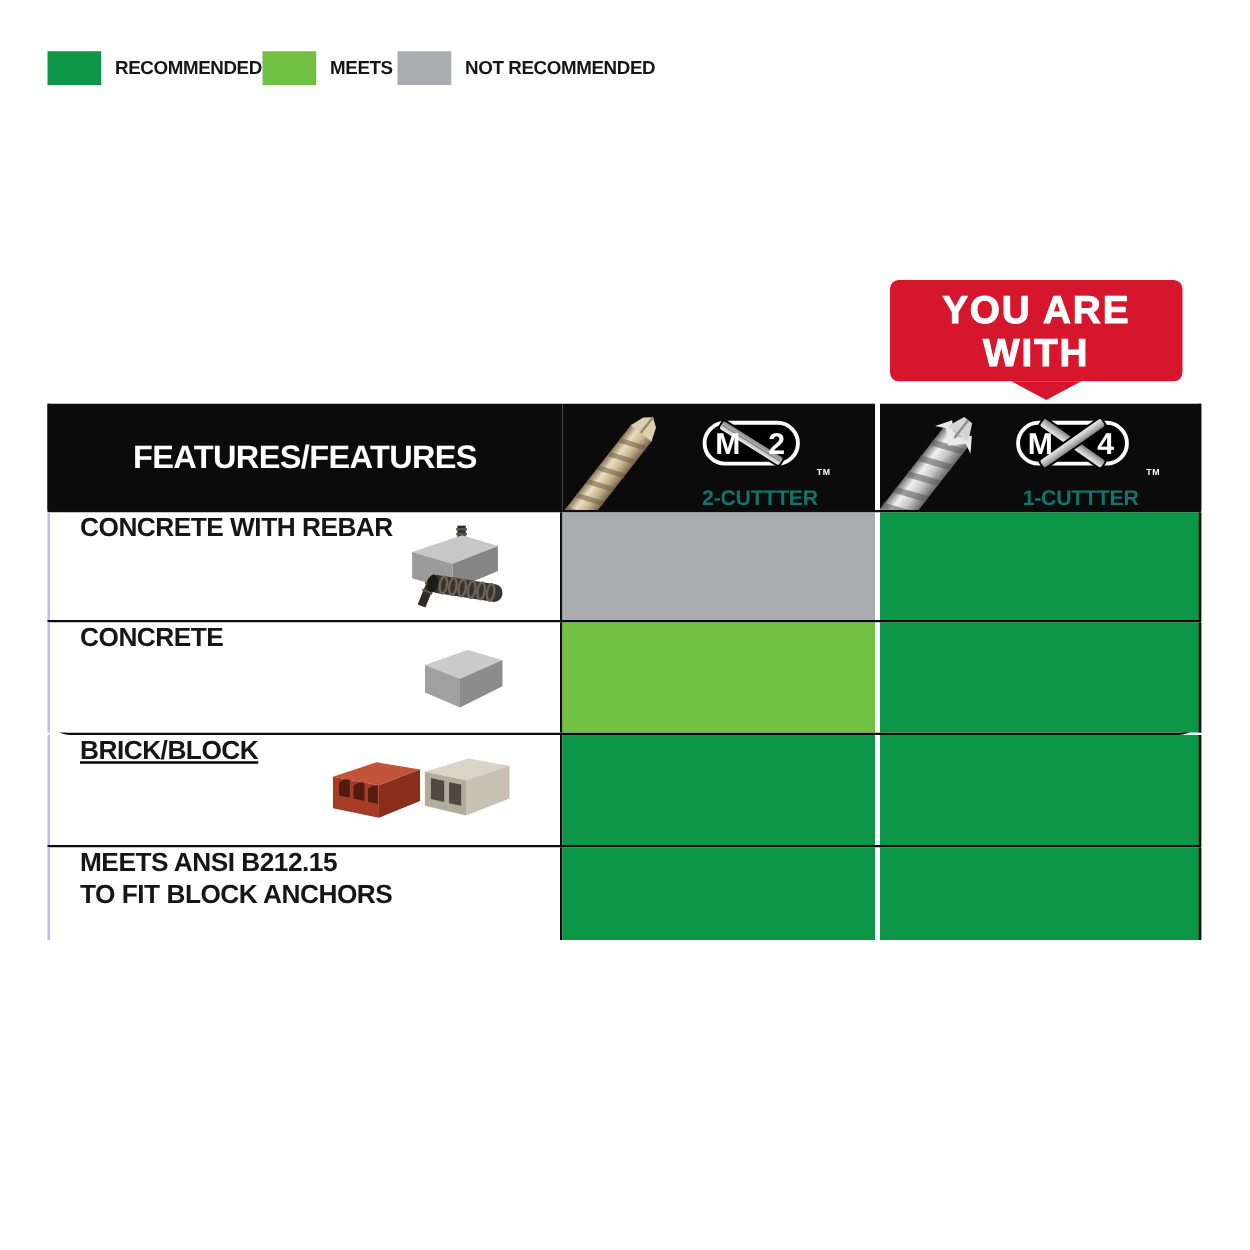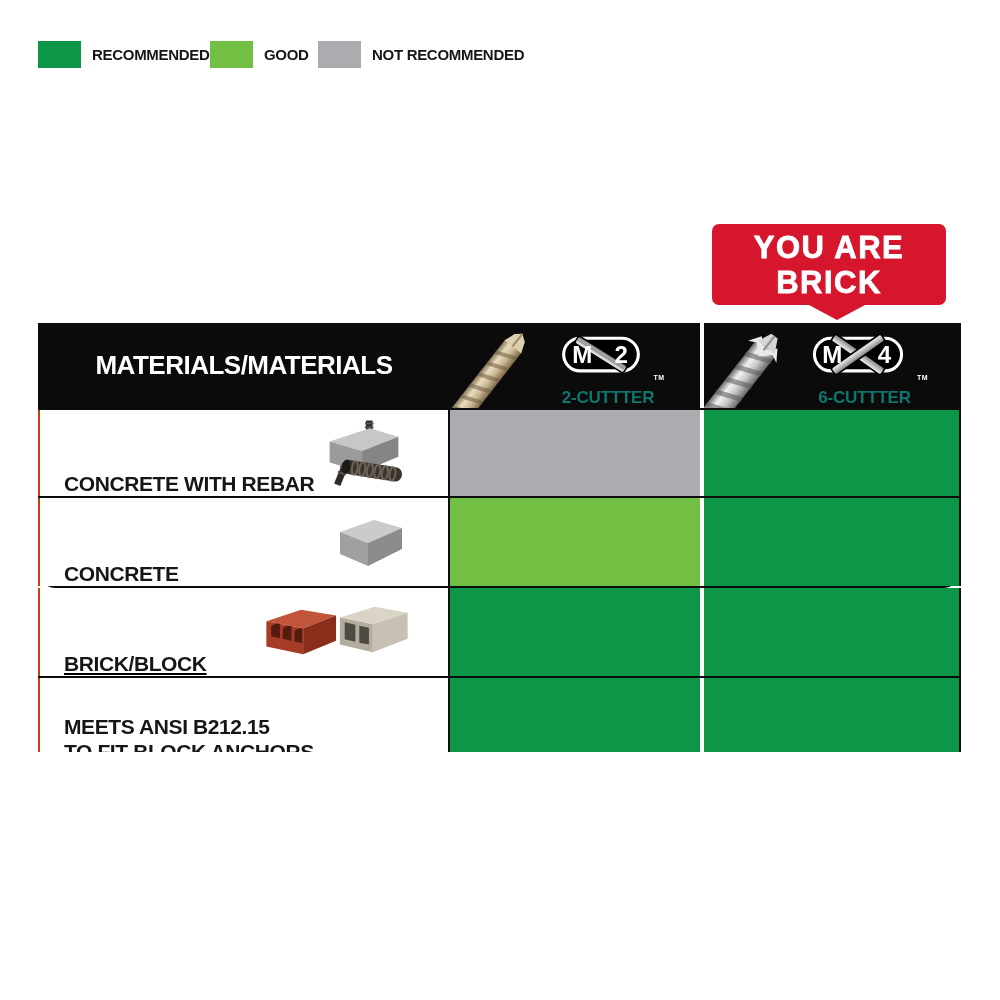--- a/index.html
+++ b/index.html
@@ -29,60 +29,60 @@
   .gap{width:4px;background:#fff;flex:none;}
   .th-col{position:relative;background:#0b0b0b;overflow:hidden;}
   .th-col.c0{width:250px;}
   .th-col.c1{width:257px;box-sizing:border-box;border-right:2px solid #0c0c0c;}
   .bit-img{position:absolute;left:-2px;top:0;width:90px;height:85px;}
   .hstack{position:absolute;left:66px;right:0;top:0;bottom:0;display:flex;flex-direction:column;
           align-items:center;justify-content:center;padding-top:2px;}
   .logorow{display:flex;align-items:flex-end;}
   .tm{color:#fff;font-size:7px;font-weight:bold;margin-left:2px;margin-bottom:4px;letter-spacing:0.5px;}
   .collabel{color:#0f766e;font-size:17px;font-weight:bold;margin-top:3px;letter-spacing:-0.2px;}
-  .td-label{width:410px;box-sizing:border-box;border-left:2px solid #c2410c;background:#fff;
-            position:relative;display:flex;align-items:flex-end;}
+  .td-label{width:410px;box-sizing:border-box;border-left:2px solid #c4b5fd;background:#fff;
+            position:relative;display:flex;align-items:flex-start;}
   .mat-label{padding-left:24px;font-size:21px;font-weight:bold;color:#161616;
              letter-spacing:-0.4px;line-height:25px;}
   .mat-icon{position:absolute;right:42px;top:50%;transform:translateY(-50%);line-height:0;}
   .mat-icon.wide{right:38px;}
   .td-cell{flex:none;}
   .td-cell.c0{width:250px;}
   .td-cell.c1{width:257px;box-sizing:border-box;border-right:2px solid #0c0c0c;}
 </style>
 </head>
 <body>
 
 <div class="stage">
 
   <div id="legend">
       <div class="legend-item li-0">
         <span class="swatch" style="background: rgb(14, 150, 72);"></span>
         <span class="legend-label">RECOMMENDED</span>
       </div>
       <div class="legend-item li-1">
         <span class="swatch" style="background: rgb(113, 192, 67);"></span>
-        <span class="legend-label">GOOD</span>
+        <span class="legend-label">MEETS</span>
       </div>
       <div class="legend-item li-2">
         <span class="swatch" style="background: rgb(171, 172, 176);"></span>
         <span class="legend-label">NOT RECOMMENDED</span>
       </div>
     </div>
 
   <div class="callout" id="callout" style="background: rgb(213, 22, 45);">
     <span class="callout-line">YOU ARE</span>
-    <span class="callout-line">BRICK</span>
+    <span class="callout-line">WITH</span>
     <span class="callout-pointer" style="border-top-color: rgb(213, 22, 45);"></span>
   </div>
 
   <div class="ctable">
     <div class="thead">
       <div class="th-materials">
-        <span>MATERIALS/MATERIALS</span>
+        <span>FEATURES/FEATURES</span>
       </div>
       <div class="sep"></div>
       <div class="th-col c0" id="colhead-0">
           <span class="bit-img"><svg viewBox="0 0 90 85" width="90" height="85" style="overflow:hidden">
   <defs>
                 <linearGradient id="bg2" x1="0" y1="0" x2="1" y2="0">
     <stop offset="0" stop-color="#8a775a"></stop>
                   <stop offset="0.3" stop-color="#e9ddc3"></stop>
     <stop offset="0.62" stop-color="#cbb893"></stop>
                   <stop offset="1" stop-color="#7c684c"></stop>
@@ -152,21 +152,21 @@
       <rect x="54.5" y="-9" width="11" height="78" rx="3" fill="url(#sg4)" stroke="#000" stroke-width="2"></rect>
     </g>
     <g transform="rotate(55 60 30)">
       <rect x="54.5" y="-9" width="11" height="78" rx="3" fill="url(#sg4)" stroke="#000" stroke-width="2"></rect>
     </g>
     <text x="27" y="41" font-size="31" font-weight="bold" fill="#fff" text-anchor="middle" font-family="Liberation Sans,sans-serif">M</text>
     <text x="94" y="41" font-size="31" font-weight="bold" fill="#fff" text-anchor="middle" font-family="Liberation Sans,sans-serif">4</text>
                 </svg></span>
               <span class="tm">TM</span>
             </div>
-            <div class="collabel">6-CUTTTER</div>
+            <div class="collabel">1-CUTTTER</div>
           </div>
         </div>
     </div>
     <div id="tbody">
         <div class="trow" style="height: 88px;">
           <div class="td-label">
             <div class="mat-label">
               <div>CONCRETE WITH REBAR</div>
             </div>
             <span class="mat-icon"><svg viewBox="0 0 88 72" width="84" height="69">

